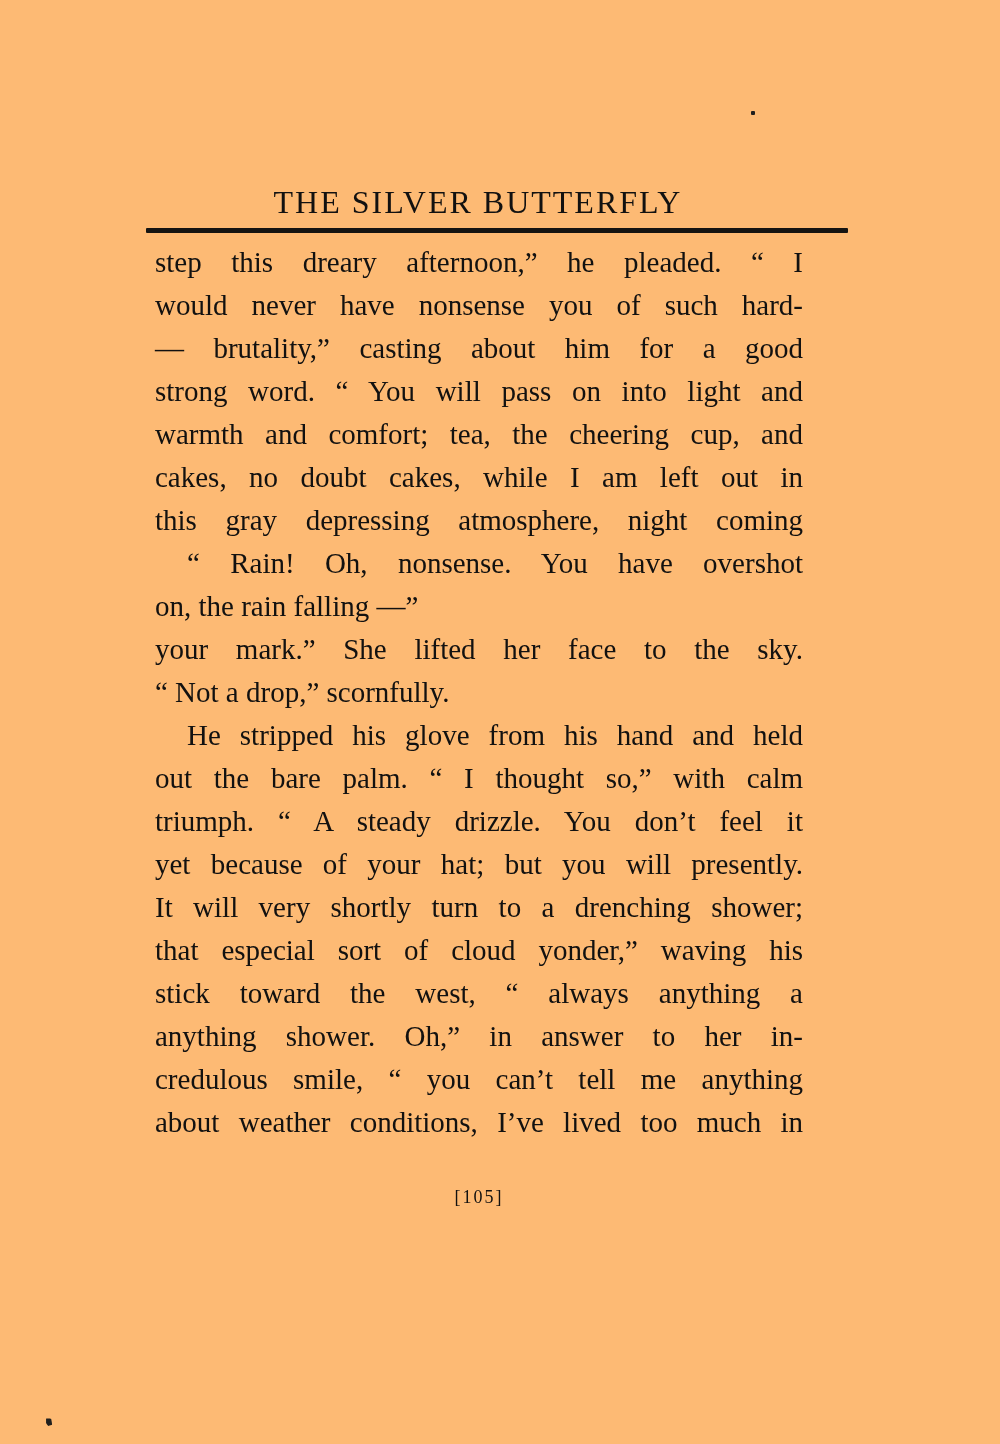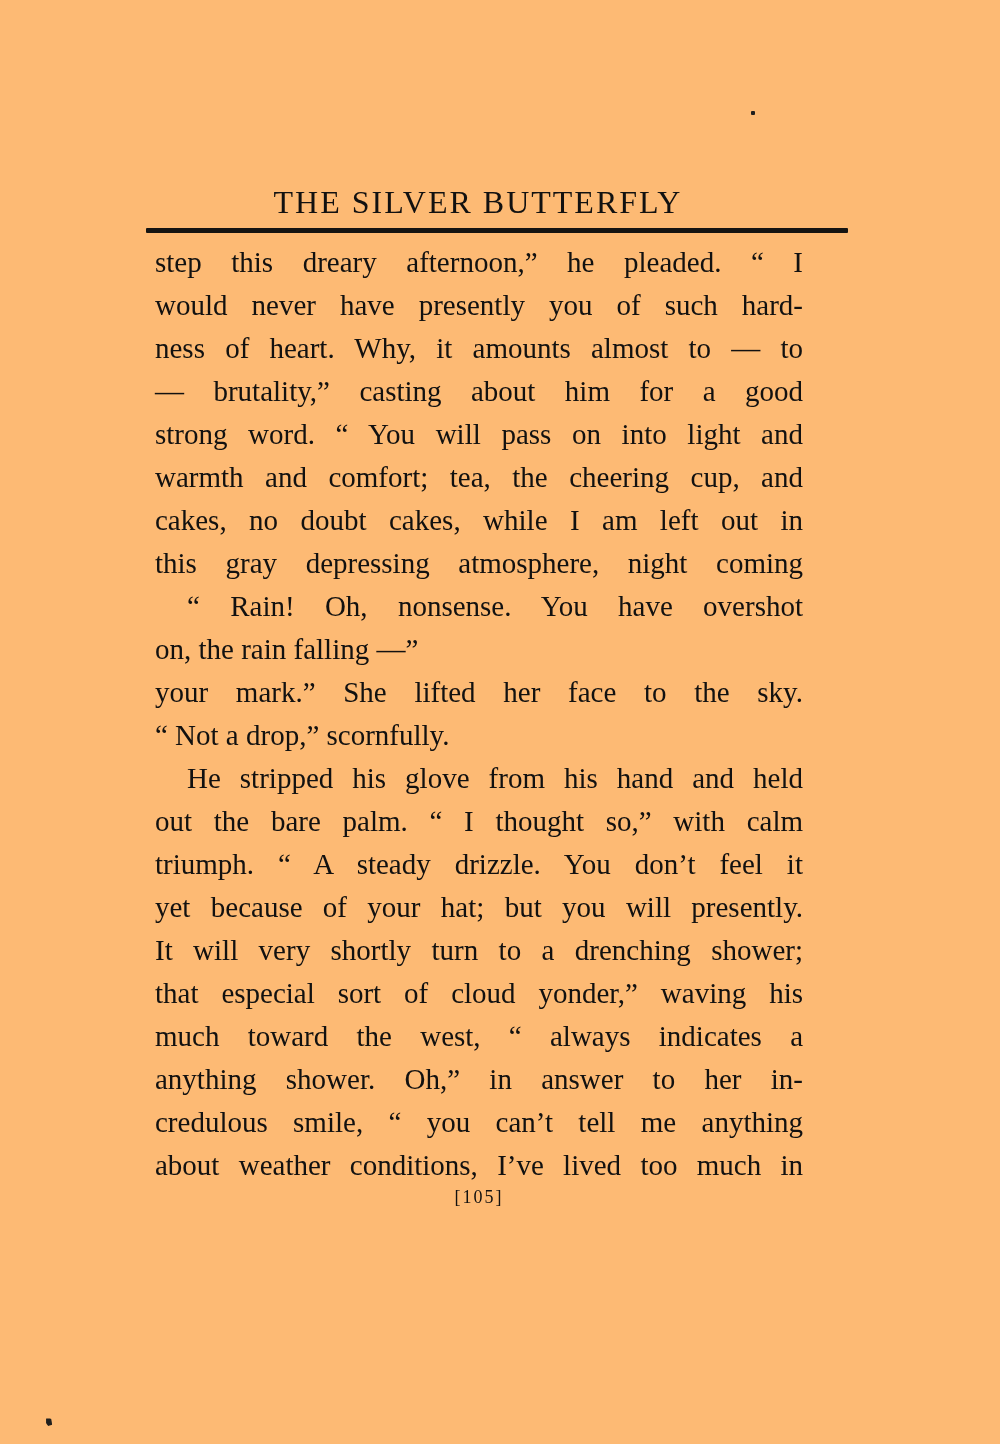--- a/index.html
+++ b/index.html
@@ -88,38 +88,37 @@
 <body>
 
 <div class="page">
 
   <div class="running-head">THE SILVER BUTTERFLY</div>
 
   <div class="head-rule"></div>
 
   <div class="text-block">
     <div class="line">step this dreary afternoon,” he pleaded. “ I</div>
-    <div class="line">would never have presently you of such hard-</div>
-    <div class="line">ness of heart. Why, it amounts almost to — to</div>
+    <div class="line">would never have nonsense you of such hard-</div>
     <div class="line">— brutality,” casting about him for a good</div>
     <div class="line">strong word. “ You will pass on into light and</div>
     <div class="line">warmth and comfort; tea, the cheering cup, and</div>
     <div class="line">cakes, no doubt cakes, while I am left out in</div>
     <div class="line">this gray depressing atmosphere, night coming</div>
     <div class="line indent">“ Rain! Oh, nonsense. You have overshot</div>
     <div class="line end">on, the rain falling —”</div>
     <div class="line">your mark.” She lifted her face to the sky.</div>
     <div class="line end">“ Not a drop,” scornfully.</div>
     <div class="line indent">He stripped his glove from his hand and held</div>
     <div class="line">out the bare palm. “ I thought so,” with calm</div>
     <div class="line">triumph. “ A steady drizzle. You don’t feel it</div>
     <div class="line">yet because of your hat; but you will presently.</div>
     <div class="line">It will very shortly turn to a drenching shower;</div>
     <div class="line">that especial sort of cloud yonder,” waving his</div>
-    <div class="line">much toward the west, “ always indicates a</div>
+    <div class="line">stick toward the west, “ always anything a</div>
     <div class="line">anything shower. Oh,” in answer to her in-</div>
     <div class="line">credulous smile, “ you can’t tell me anything</div>
     <div class="line">about weather conditions, I’ve lived too much in</div>
   </div>
 
   <div class="folio">[105]</div>
 
   <div class="speck speck-top"></div>
   <div class="speck speck-bottom"></div>
 

